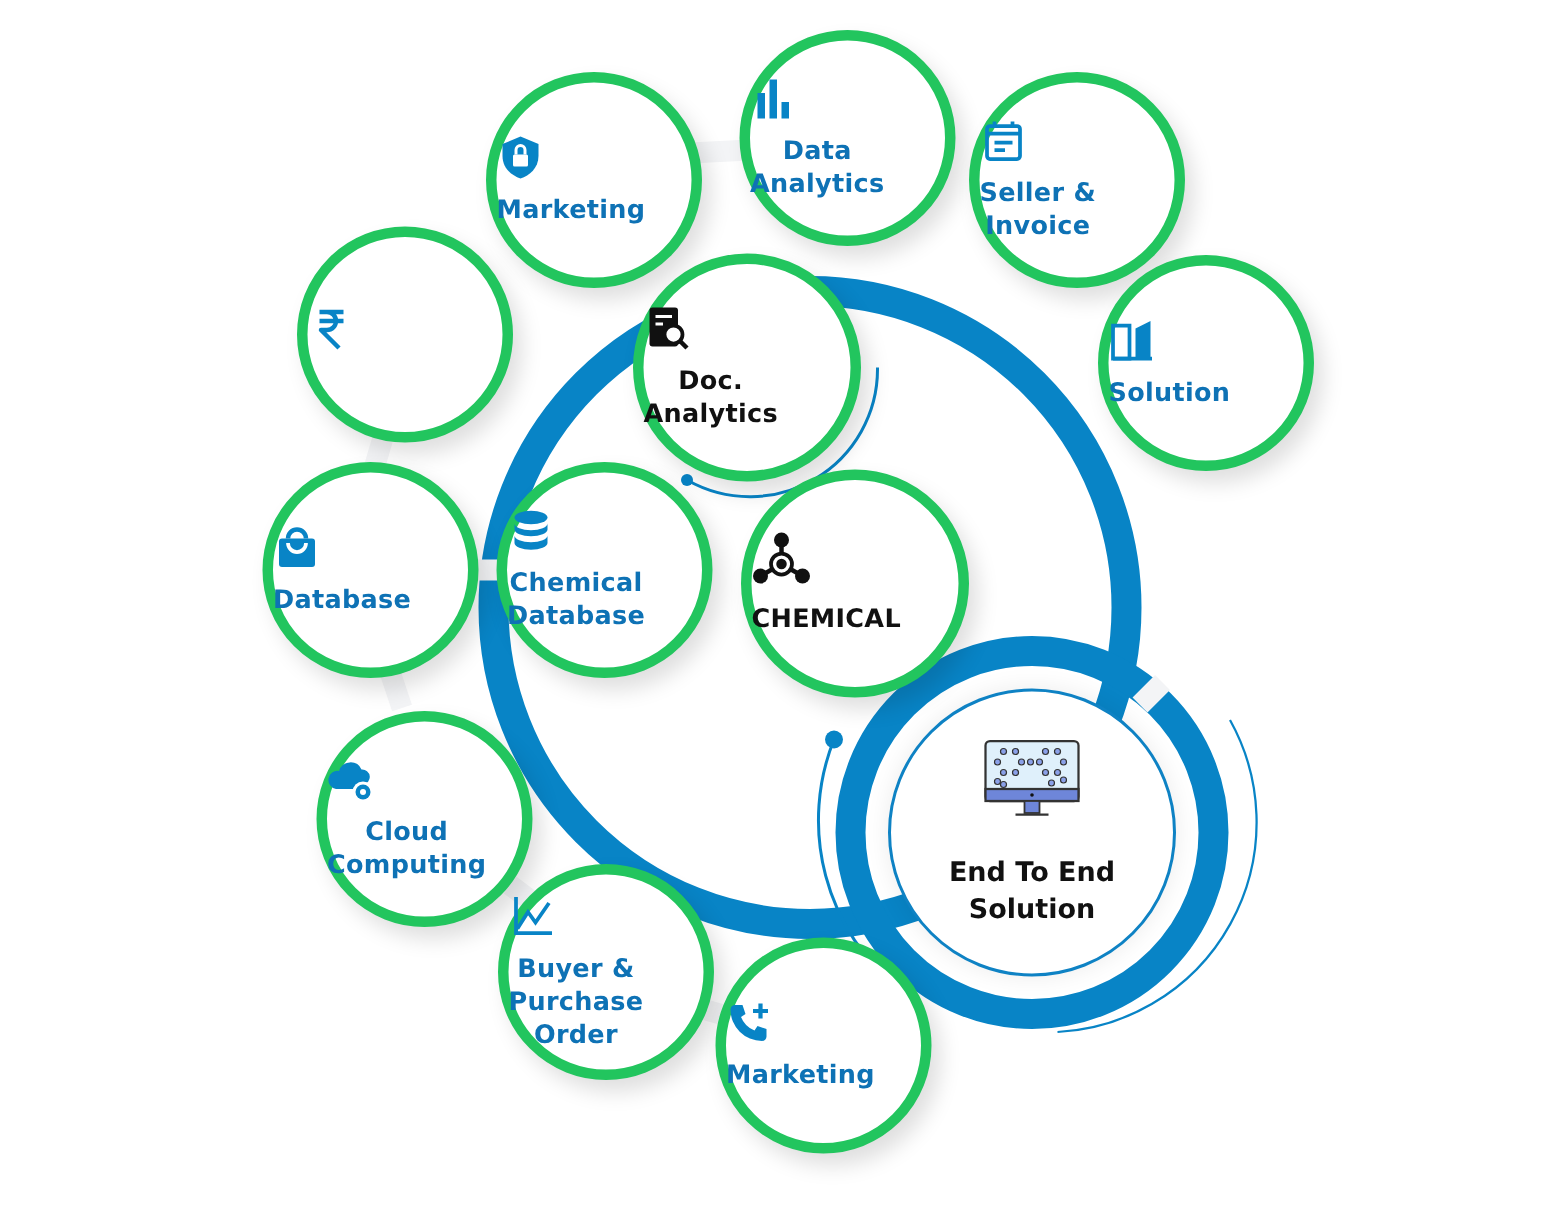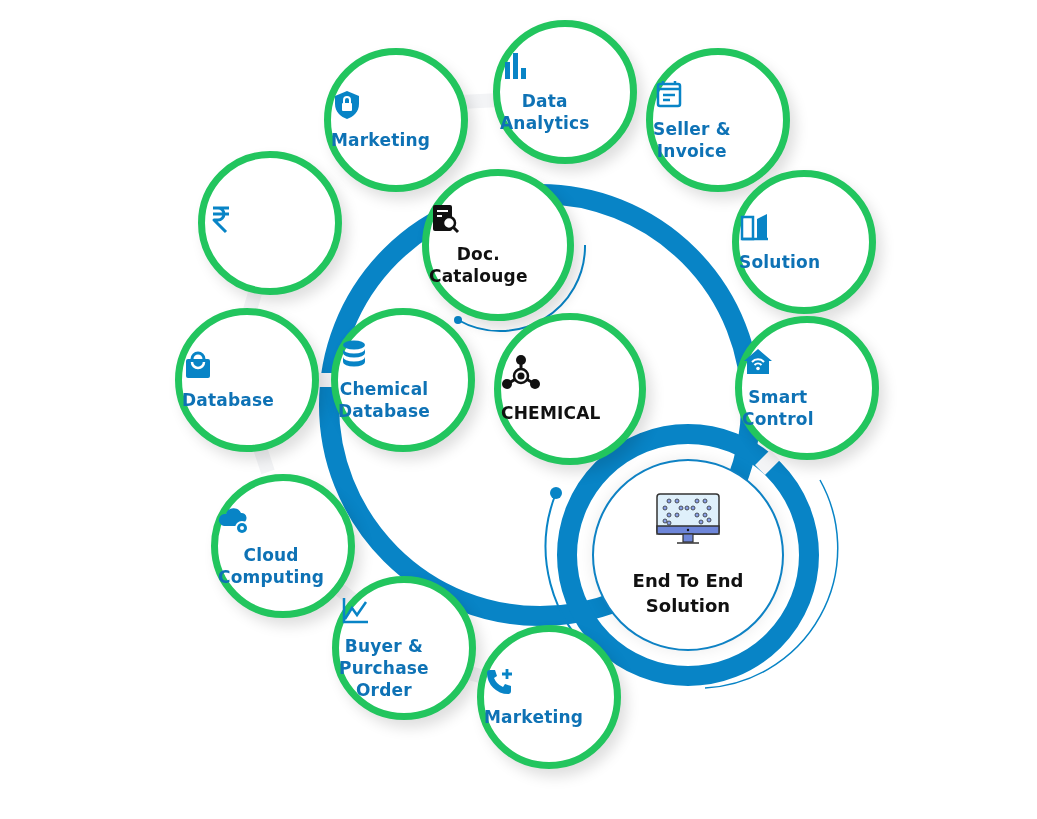--- a/index.html
+++ b/index.html
@@ -89,32 +89,20 @@
     <div class="ic">
       <svg viewBox="0 0 32 32">
           <path d="M3 6 H14 V28 H3 Z" fill="none" stroke="#0884c6" stroke-width="2.5"></path>
           <path d="M18 8 L28 3 V28 H18 Z" fill="#0884c6"></path>
           <path d="M3 28 H29" stroke="#0884c6" stroke-width="2.5"></path>
         </svg>
     </div>
     <div class="lbl">Solution</div>
   </div>
 
-  <div class="node" style="left:735px;top:316px;width:144px;height:144px">
-    <div class="ic">
-      <svg viewBox="0 0 32 32">
-          <path d="M16 3 L30 15 H27 V28 H5 V15 H2 Z" fill="#0884c6"></path>
-          <path d="M10 16 A8 8 0 0 1 22 16" stroke="#fff" stroke-width="2" fill="none"></path>
-          <path d="M12.5 19 A5 5 0 0 1 19.5 19" stroke="#fff" stroke-width="2" fill="none"></path>
-          <circle cx="16" cy="22.5" r="1.8" fill="#fff"></circle>
-        </svg>
-    </div>
-    <div class="lbl">Smart
-Control</div>
-  </div>
 
   <div class="node" style="left:198px;top:151px;width:144px;height:144px">
     <div class="ic">
       <svg viewBox="0 0 32 32">
           <path d="M8 5 H24 M8 11 H24 M8 5 H13 A6 6 0 0 1 13 17 H9 L21 29" stroke="#0884c6" stroke-width="3" fill="none" stroke-linejoin="round"></path>
         </svg>
     </div>
   </div>
 
   <div class="node" style="left:175px;top:308px;width:144px;height:144px">
@@ -179,21 +167,21 @@
     <div class="ic">
       <svg viewBox="0 0 32 32">
           <rect x="4" y="2" width="19" height="26" rx="2" fill="#111"></rect>
           <line x1="8" y1="8" x2="19" y2="8" stroke="#fff" stroke-width="2"></line>
           <line x1="8" y1="13" x2="13" y2="13" stroke="#fff" stroke-width="2"></line>
           <circle cx="20" cy="20" r="6" fill="#fff" stroke="#111" stroke-width="2.5"></circle>
           <line x1="24" y1="24" x2="29" y2="29" stroke="#111" stroke-width="3"></line>
         </svg>
     </div>
     <div class="lbl">Doc.
-Catalouge</div>
+Analytics</div>
   </div>
 
   <div class="node dark" style="left:494px;top:313px;width:152px;height:152px">
     <div class="ic" style="width:40px;height:40px">
       <svg viewBox="0 0 40 40" style="width:40px;height:40px">
           <circle cx="20" cy="6" r="5" fill="#111"></circle>
           <circle cx="6" cy="30" r="5" fill="#111"></circle>
           <circle cx="34" cy="30" r="5" fill="#111"></circle>
           <line x1="20" y1="6" x2="20" y2="22" stroke="#111" stroke-width="3"></line>
           <line x1="6" y1="30" x2="20" y2="22" stroke="#111" stroke-width="3"></line>

